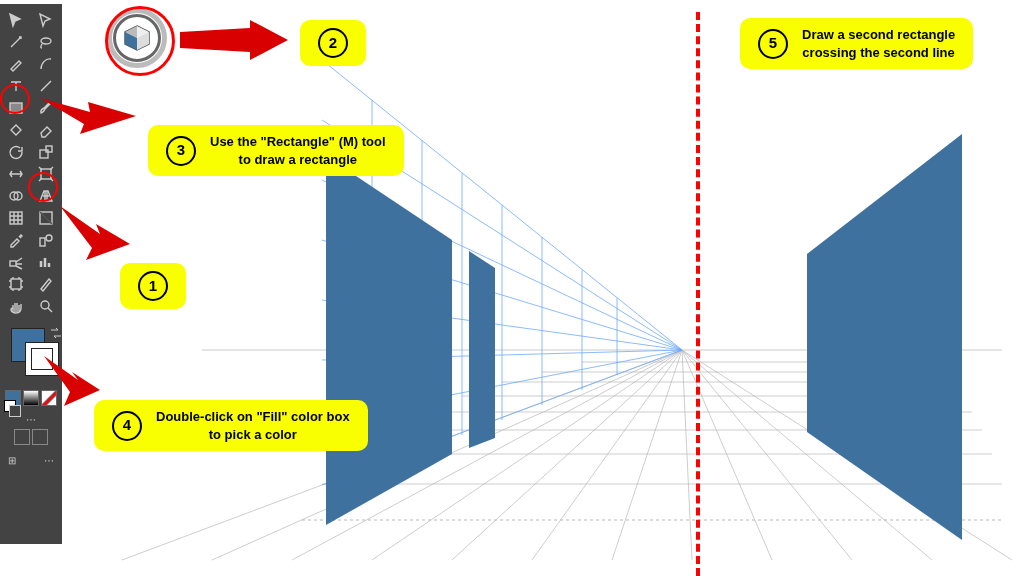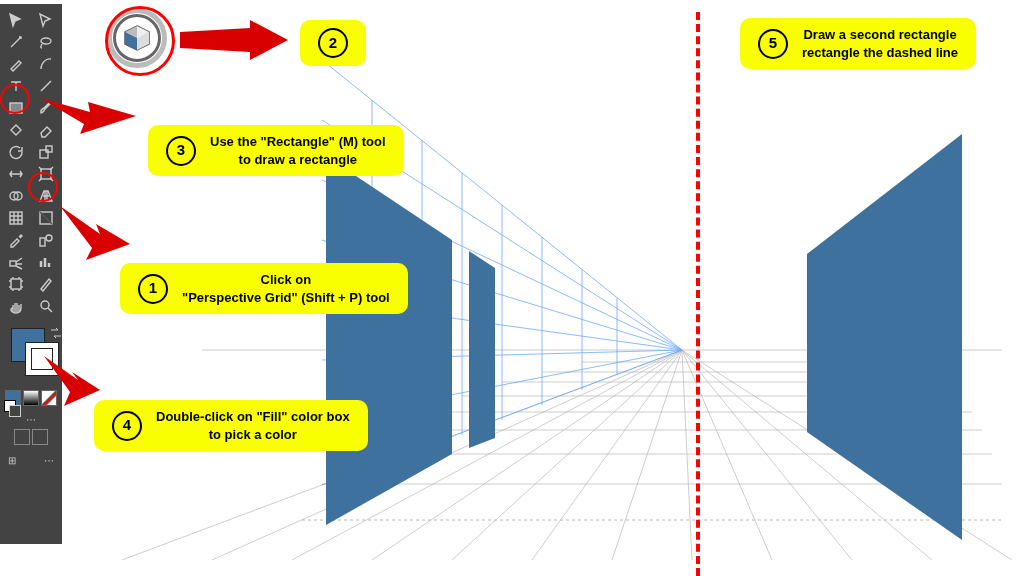--- a/index.html
+++ b/index.html
@@ -280,31 +280,29 @@
 <div class="circle-highlight" style="left:105px;top:6px;width:64px;height:64px;border-width:3px"></div>
 
 <div class="red-dash"></div>
 
 <div class="callout" style="left:300px;top:20px">
   <div class="num">2</div>
 </div>
 <div class="callout" style="left:740px;top:18px">
   <div class="num">5</div>
   <div class="txt">Draw a second rectangle
-rectangle the dashed line</div>
+crossing the second line</div>
 </div>
 <div class="callout" style="left:148px;top:125px">
   <div class="num">3</div>
   <div class="txt">Use the "Rectangle" (M) tool
 to draw a rectangle</div>
 </div>
 <div class="callout" style="left:120px;top:263px">
   <div class="num">1</div>
-  <div class="txt">Click on
-"Perspective Grid" (Shift + P) tool</div>
 </div>
 <div class="callout" style="left:94px;top:400px">
   <div class="num">4</div>
   <div class="txt">Double-click on "Fill" color box
 to pick a color</div>
 </div>
 
 <svg class="arrow" style="left:180px;top:20px" width="110" height="40">
     <polygon points="0,12 70,8 70,0 108,20 70,40 70,32 0,28" fill="#d80000"></polygon>
   </svg>

